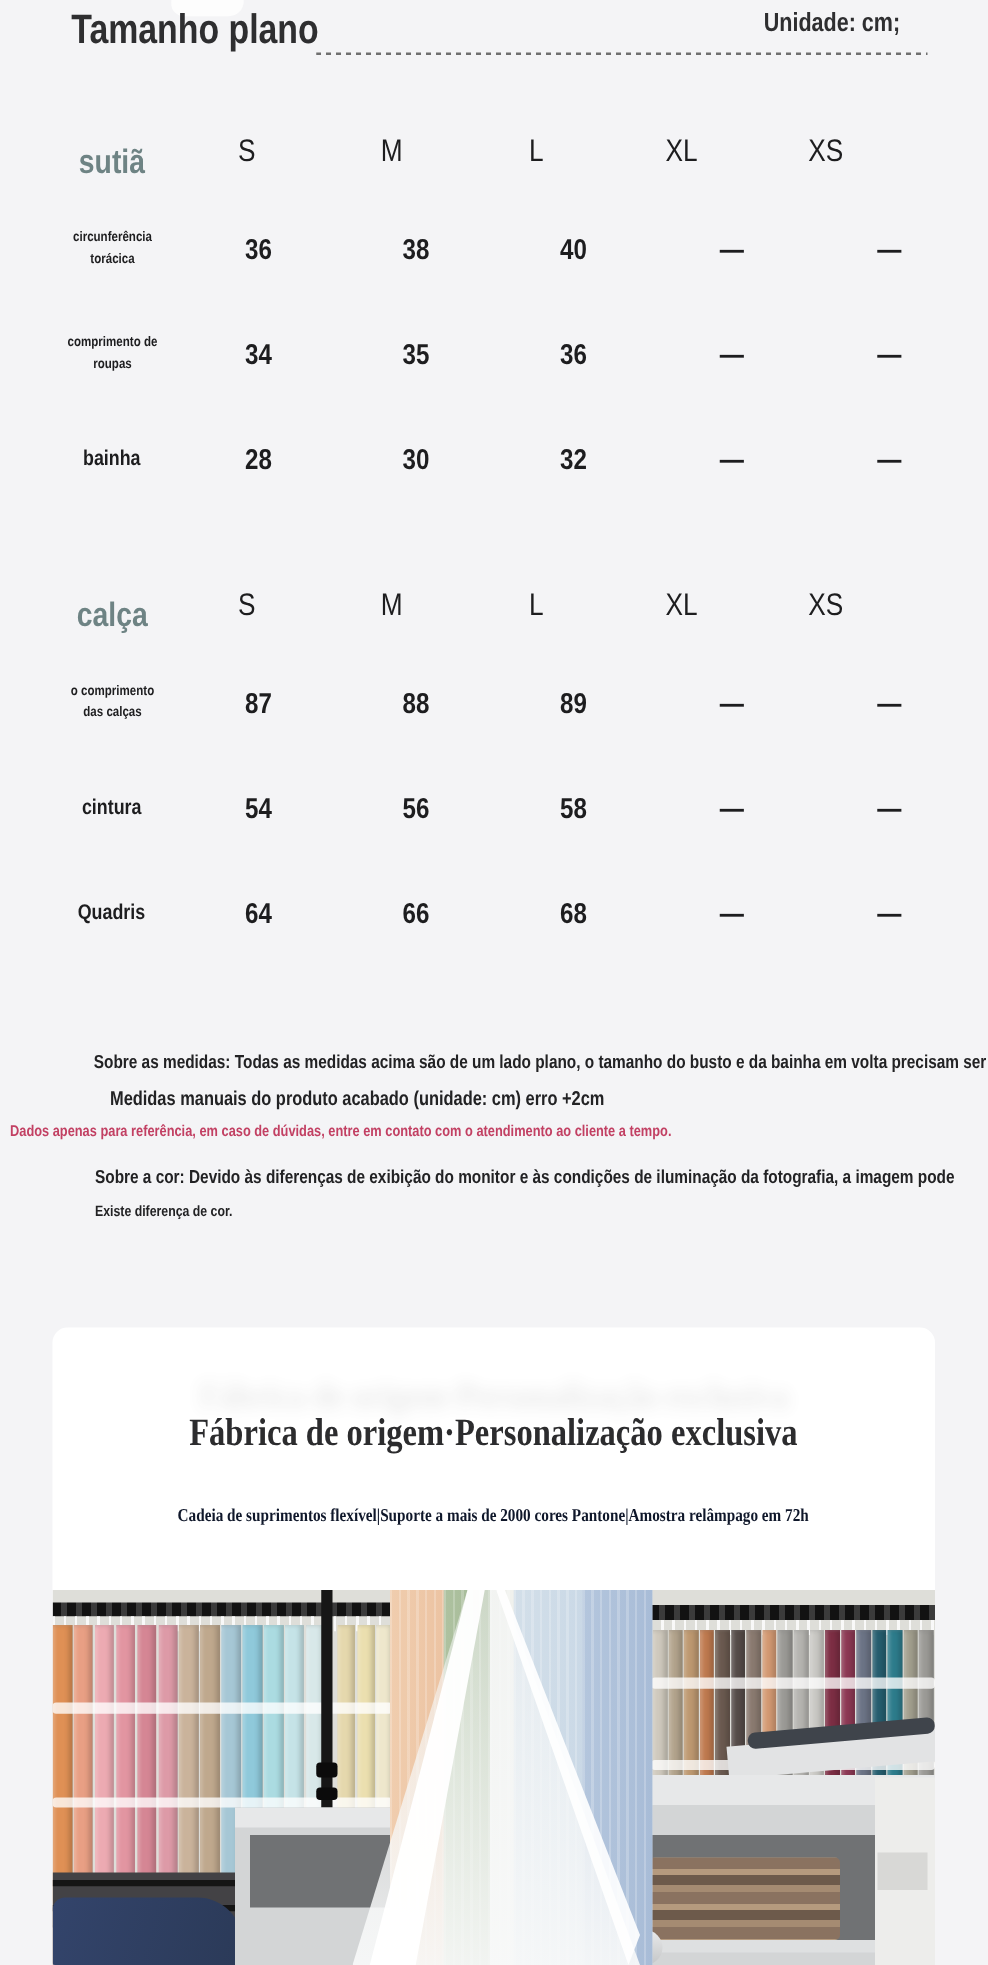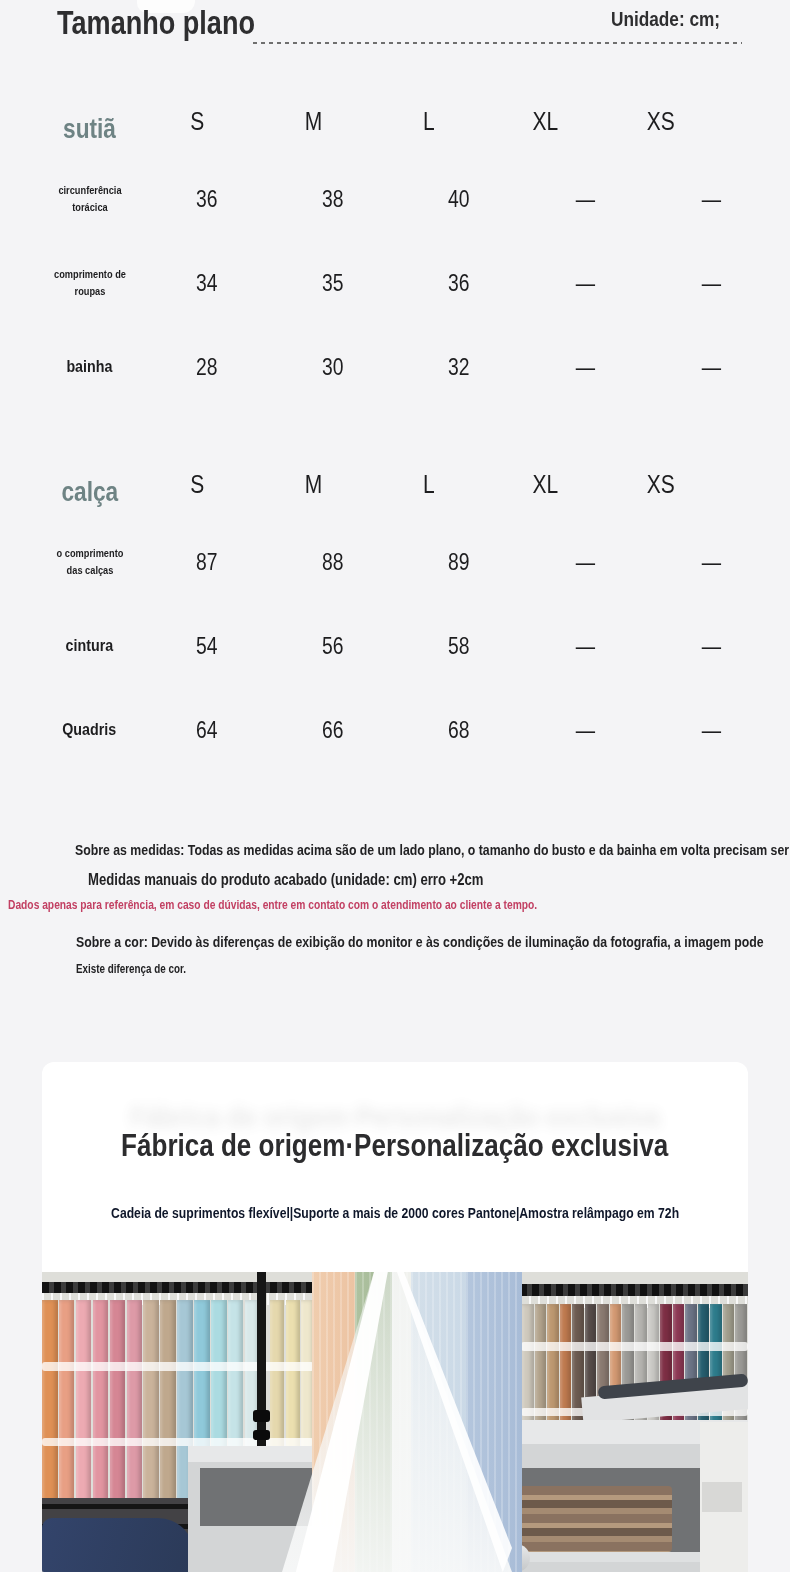--- a/index.html
+++ b/index.html
@@ -19,33 +19,33 @@
     background:repeating-linear-gradient(90deg,#6f6f6f 0 4px,transparent 4px 8px);}
   .unit-label{right:46px;top:7px;font-size:21px;font-weight:700;color:#2e2e30;}
   
   .stable{position:absolute;left:40px;width:679px;}
   .shead,.srow{display:grid;grid-template-columns:99px 116px 116px 116px 116px 116px;align-items:center;}
   .shead{height:72px;}
   .srow{height:84px;gap:10px;}
   .cell{text-align:center;}
   .sec{font-size:27px;font-weight:700;color:#6e8384;margin-top:16px;}
   .sz{font-size:25px;font-weight:500;color:#1d1d1f;}
-  .val{font-size:23px;font-weight:400;color:#1d1d1f;}
+  .val{font-size:23px;font-weight:700;color:#1d1d1f;}
   .lbl-lg{font-size:17px;font-weight:700;color:#1d1d1f;}
   .lbl-sm{font-size:11px;font-weight:700;color:#1d1d1f;line-height:1.55;max-width:92px;white-space:normal;}
   
   .note{position:absolute;font-weight:700;color:#222224;}
   .note-measures{left:75px;top:841px;font-size:15px;}
   .note-manual{left:88px;top:871px;font-size:16px;}
   .note-red{left:8px;top:898px;font-size:12.5px;color:#c24063;}
   .note-color{left:76px;top:933px;font-size:15px;}
   .note-colorsub{left:76px;top:962px;font-size:12px;}
   
   .card{left:42px;top:1062px;width:706px;height:510px;background:#ffffff;
-    border-radius:12px 12px 0 0;overflow:hidden;}
+    border-radius:12px 12px 0 0;overflow:hidden;font-family:Liberation Serif, serif;}
   .ghost-title{position:absolute;left:0;right:0;top:38px;text-align:center;
     font-size:30px;font-weight:700;color:#555;filter:blur(6px);opacity:.13;}
   .card-title{position:absolute;left:0;right:0;top:66px;text-align:center;
     font-size:31px;font-weight:700;color:#2c2c2e;}
   .card-subtitle{position:absolute;left:0;right:0;top:143px;text-align:center;
     font-size:14.5px;font-weight:700;color:#0f172a;}
   
   .photo{position:absolute;left:0;top:210px;width:706px;height:300px;background:#deded9;overflow:hidden;}
   .photo .abs{position:absolute;}
   .strip{box-shadow:inset -3px 0 4px rgba(0,0,0,.18), inset 2px 0 3px rgba(255,255,255,.22);}

